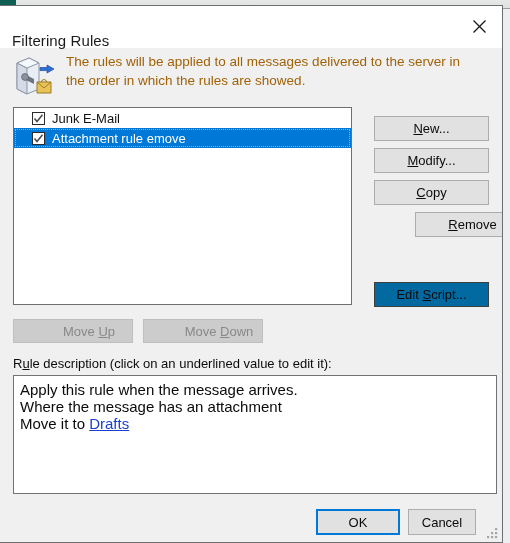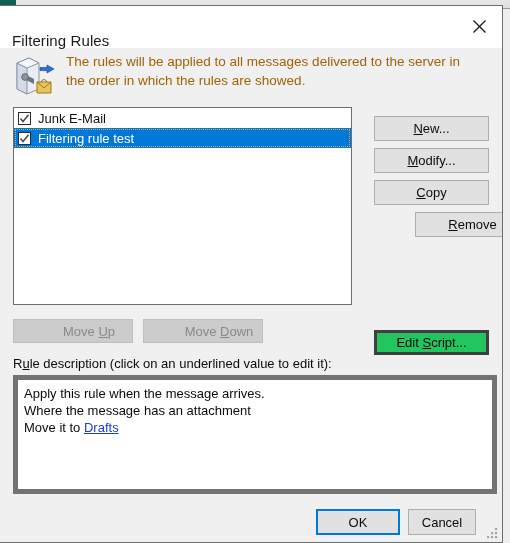--- a/index.html
+++ b/index.html
@@ -111,21 +111,21 @@
     height: 198px;
     background: #ffffff;
     border: 1px solid #6e6e6e;
     box-sizing: border-box;
     overflow: hidden;
   }
   .rule-row {
     display: flex;
     align-items: center;
     height: 20px;
-    padding-left: 4px;
+    padding-left: 18px;
     box-sizing: border-box;
     cursor: default;
   }
   .rule-row.selected {
     background: #0078d7;
     outline: 1px dotted #e8a33d;
     outline-offset: -2px;
   }
   .rule-check {
     width: 13px;
@@ -163,23 +163,22 @@
     cursor: default;
     white-space: nowrap;
   }
   .btn.disabled {
     color: #898989;
     background: #cccccc;
     border-color: #bfbfbf;
     padding-left: 32px;
   }
   .btn.focused {
-    background: #22c55e;
-    border: 3px solid #404040;
-    margin-top: 48px;
+    background: #0369a1;
+    border: 1px solid #404040;
   }
   .btn.default {
     background: #e1e1e1;
     border: 2px solid #0078d7;
   }
   .btn u { text-decoration: underline; }
 
   #btn-new     { left: 374px; top: 110px; width: 115px; height: 25px; }
   #btn-modify  { left: 374px; top: 142px; width: 115px; height: 25px; }
   #btn-copy    { left: 374px; top: 174px; width: 115px; height: 25px; }
@@ -203,24 +202,24 @@
   }
   #desc-label u { text-decoration: underline; }
 
   #desc-box {
     position: absolute;
     left: 13px;
     top: 369px;
     width: 484px;
     height: 119px;
     background: #ffffff;
-    border: 5px solid #737373;
+    border: 1px solid #737373;
     box-sizing: border-box;
     padding: 5px 6px;
-    font-size: 13px;
+    font-size: 15px;
     color: #0b0b0b;
     line-height: 17px;
     overflow: hidden;
   }
   #desc-box .link {
     color: #1a3fd0;
     text-decoration: underline;
     cursor: pointer;
   }
 
@@ -284,21 +283,21 @@
       </div>
       <div class="rule-label">Junk E-Mail</div>
     </div>
 
     <div class="rule-row selected">
       <div class="rule-check">
         <svg width="11" height="11" viewBox="0 0 11 11" aria-hidden="true">
           <polyline points="1.5,5.5 4,8.5 9.5,1.8" fill="none" stroke="#4a4a4a" stroke-width="1.5"></polyline>
         </svg>
       </div>
-      <div class="rule-label">Filtering rule test</div>
+      <div class="rule-label">Attachment rule emove</div>
     </div>
 
   </div>
 
   <div class="btn" id="btn-new">
     <span><u>N</u><span>ew...</span></span>
   </div>
   <div class="btn" id="btn-modify">
     <span><u>M</u><span>odify...</span></span>
   </div>

